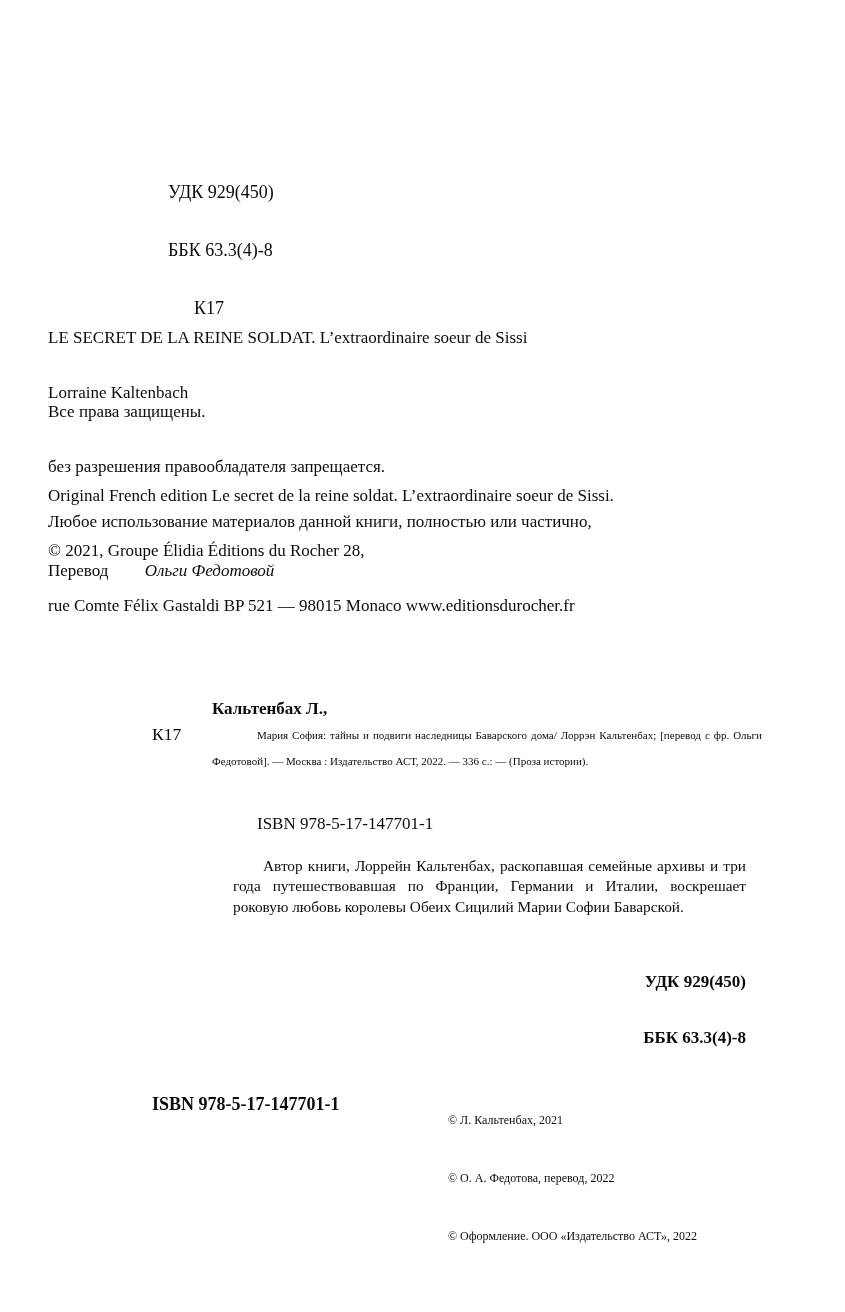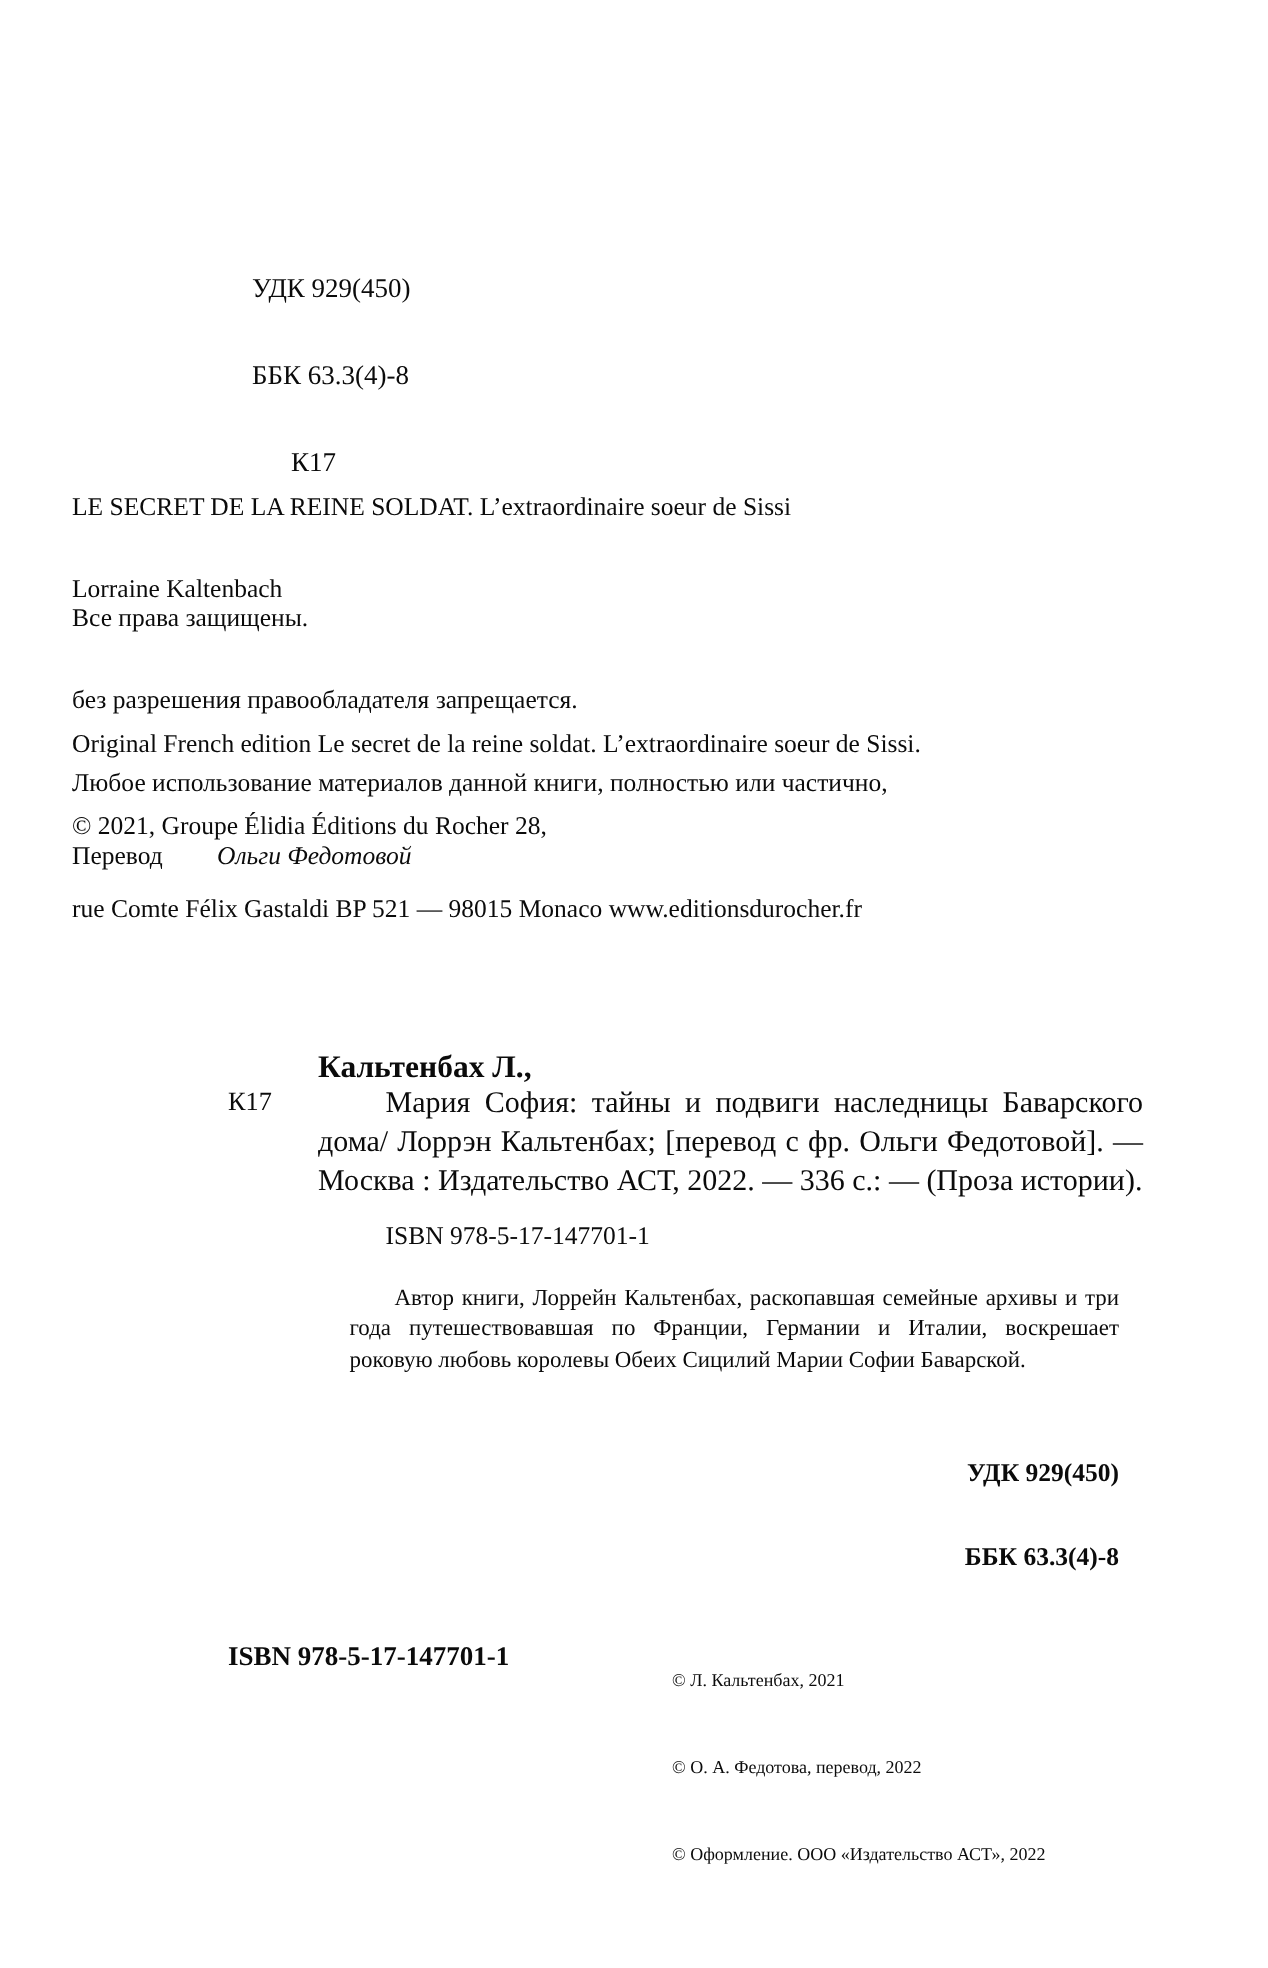--- a/index.html
+++ b/index.html
@@ -21,25 +21,25 @@
 
   
   .centered { left: 0; width: 845px; text-align: left; font-size: 17px; line-height: 23px; }
   .block-original   { top: 278px; }
   .block-rights     { top: 352px; }
   .block-edition    { top: 436px; }
   .block-translate  { top: 527px; }
   .italic { font-style: italic; }
 
   
-  .card-author { left: 180px; top: 667px; font-size: 21px; font-weight: bold; }
+  .card-author { left: 180px; top: 667px; font-size: 17px; font-weight: bold; }
   .card-index  { left: 120px; top: 692px; font-size: 17.5px; }
   .card-desc   {
     left: 180px; top: 691px; width: 582px;
-    font-size: 20px; line-height: 25.8px;
+    font-size: 11px; line-height: 25.8px;
     text-align: justify; text-indent: 45px;
   }
   .card-isbn { left: 225px; top: 782px; font-size: 17px; }
   .card-annotations {
     left: 185px; top: 808px; width: 577px;
     font-size: 15.3px; line-height: 20.4px; text-align: justify;
   }
   .card-annotations p { text-indent: 30px; }
   .card-codes {
     left: 180px; top: 922px; width: 582px;

